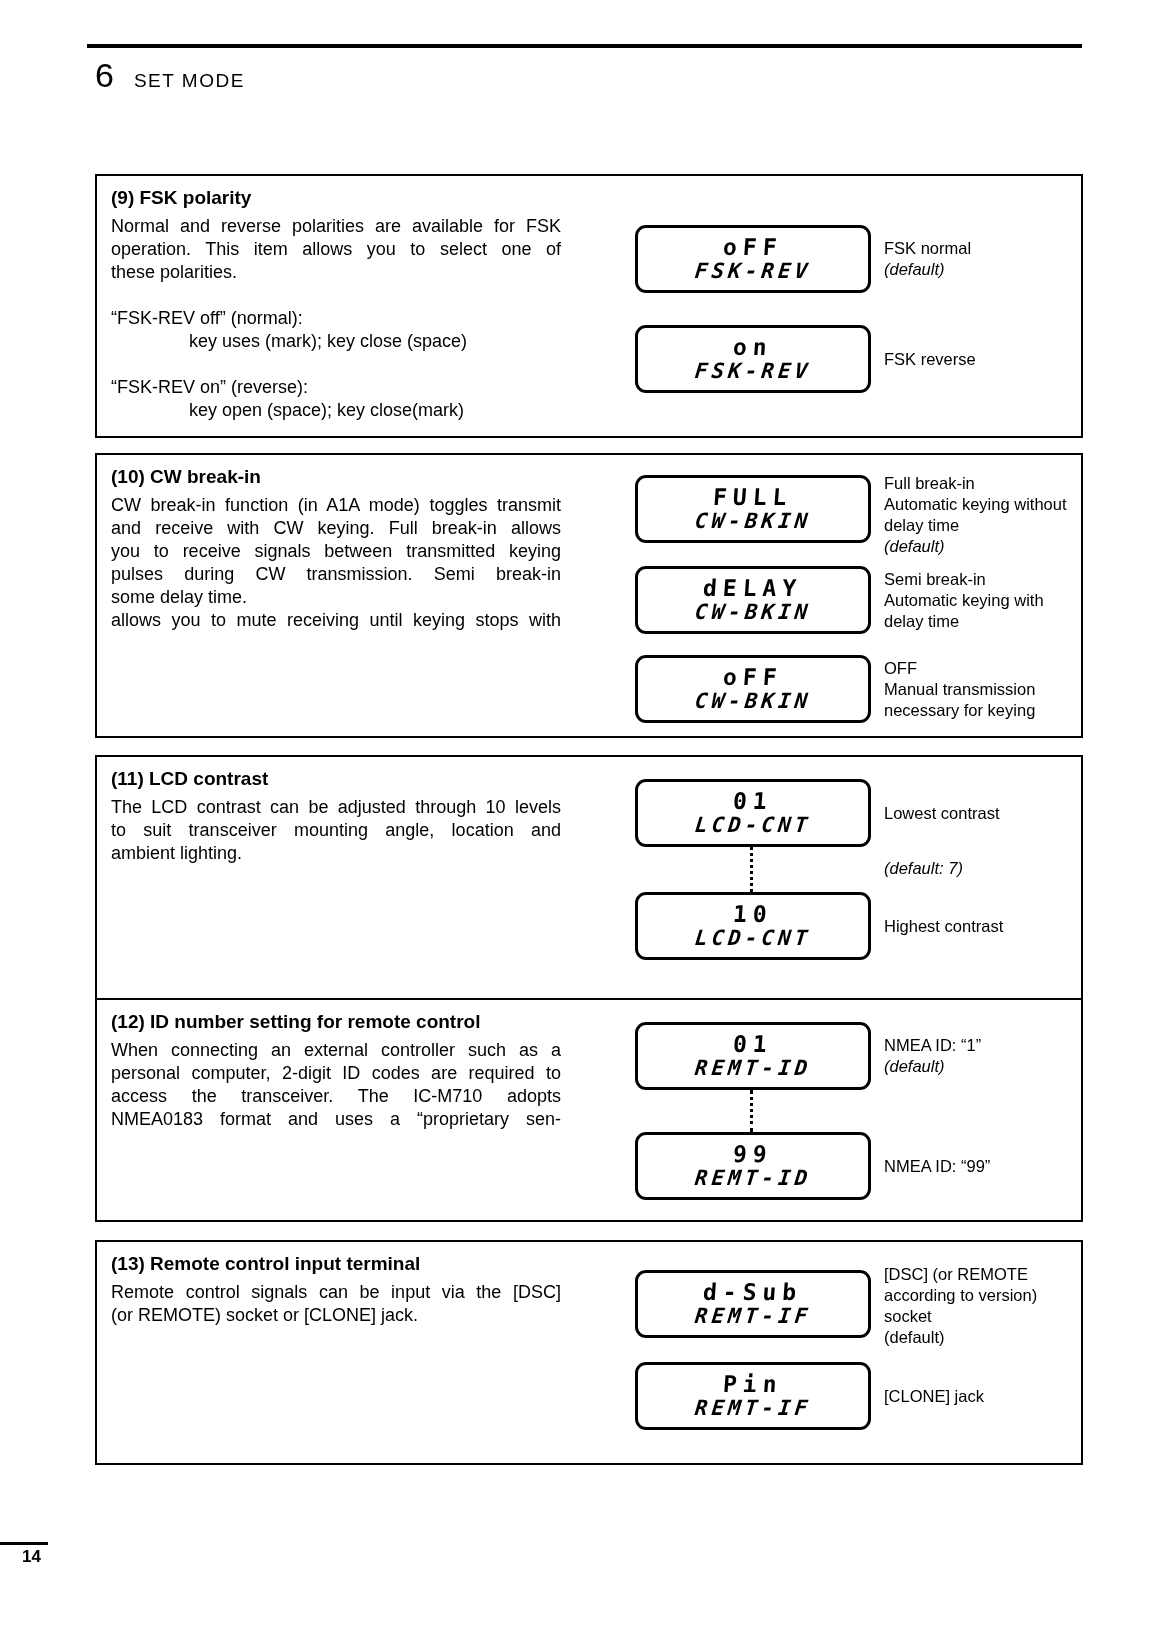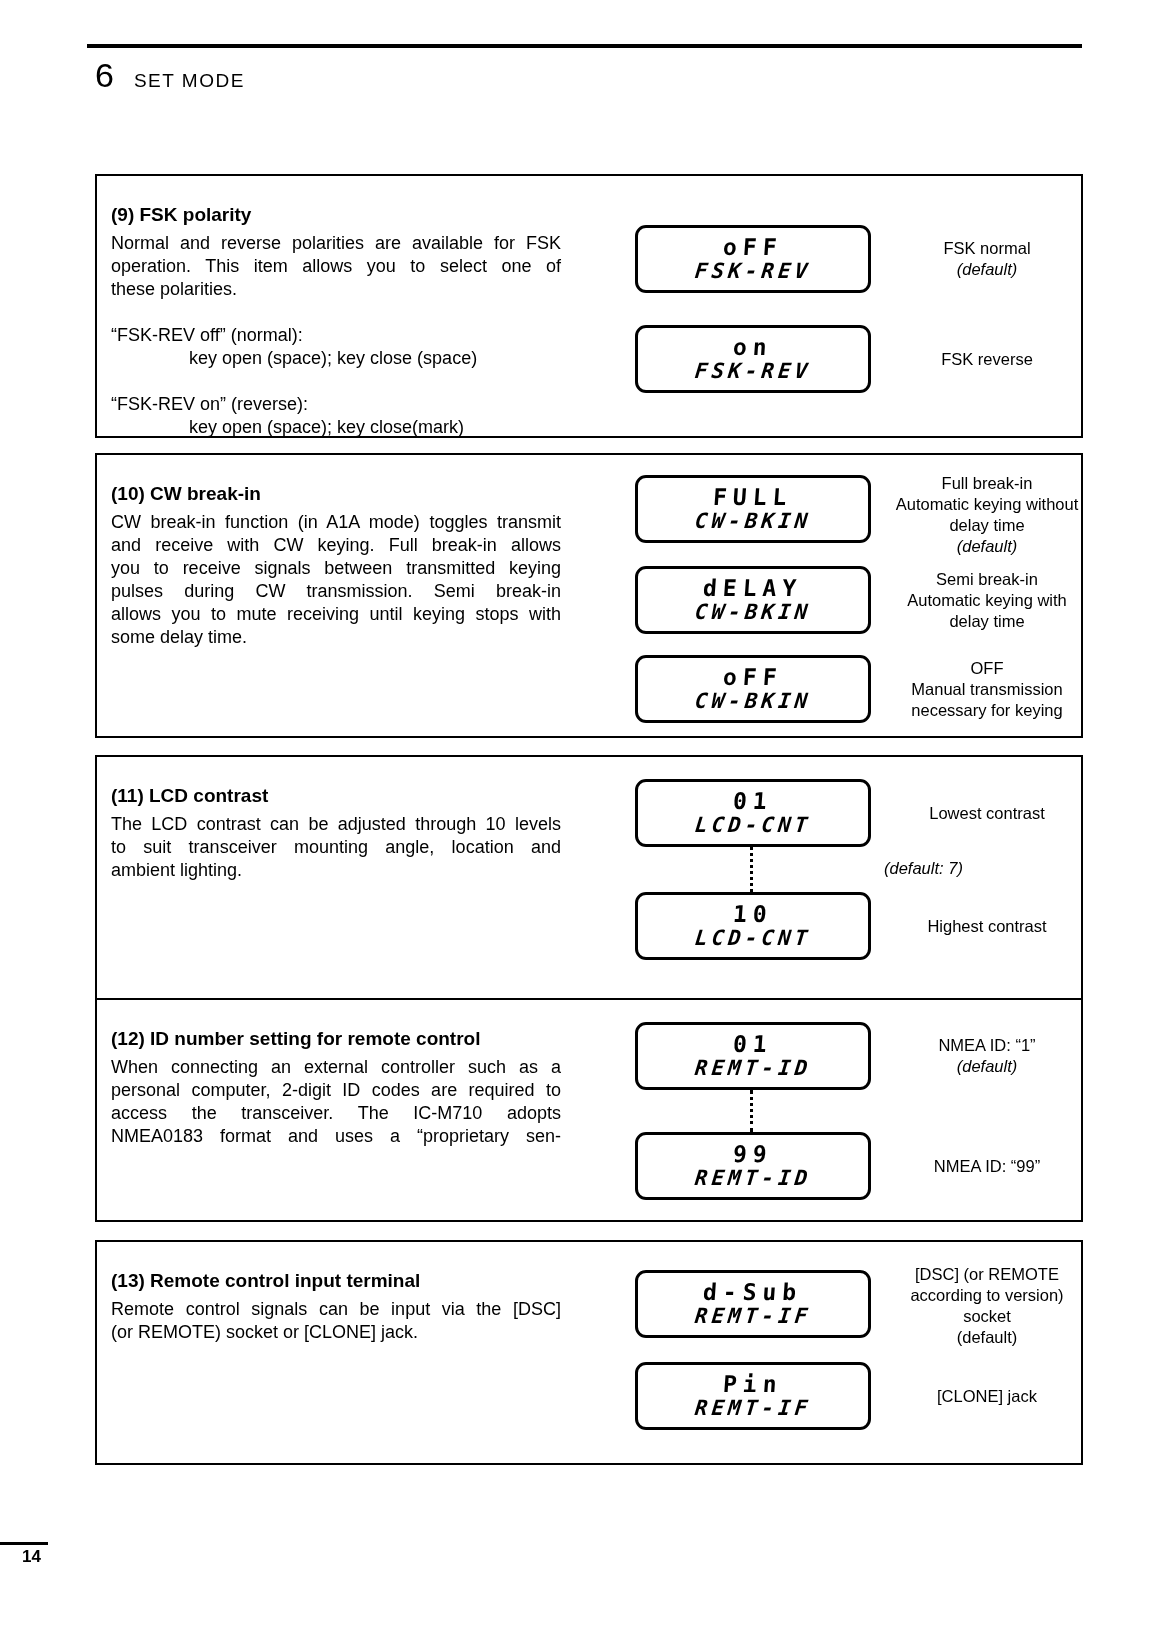--- a/index.html
+++ b/index.html
@@ -19,21 +19,21 @@
     position:absolute; left:95px; top:57px;
     display:flex; align-items:baseline; gap:20px;
   }
   .chapter-number { font-size:34px; line-height:36px; }
   .chapter-title  { font-size:19px; letter-spacing:1.5px; }
 
   .sec {
     position:absolute; left:95px; width:988px;
     border:2px solid #000; box-sizing:border-box; background:#fff;
   }
-  .text-col { position:absolute; left:14px; top:10px; width:450px;margin-top:17px; }
+  .text-col { position:absolute; left:14px; top:10px; width:450px; }
   .sec-title { font-weight:bold; font-size:19px; line-height:24px; margin-bottom:5px; }
   .body-line {
     font-size:18px; line-height:23px;
     text-align:justify; text-align-last:justify;
     white-space:normal;
   }
   .body-line.last { text-align-last:left; }
   .sub-heading { font-size:18px; line-height:23px; margin-top:23px; }
   .sub-detail  { font-size:18px; line-height:23px; padding-left:78px; }
 
@@ -49,21 +49,21 @@
     transform:skewX(-4deg);
   }
   .lcd-label {
     font-family:"DejaVu Sans Mono", monospace;
     font-weight:bold; font-style:italic; font-size:21px; line-height:24px;
     letter-spacing:4px; transform:skewX(-6deg);
   }
   .annot {
     position:absolute; left:787px; width:206px;
     display:flex; flex-direction:column; justify-content:center;
-    font-size:16.5px; line-height:21px;text-align:center;
+    font-size:16.5px; line-height:21px;
   }
   .annot-line { white-space:nowrap; }
   .italic { font-style:italic; }
 
   .connector {
     position:absolute; left:653px; width:0;
     border-left:3px dotted #000;
   }
   .connector-label {
     position:absolute; left:787px; font-size:16.5px; font-style:italic;
@@ -83,21 +83,21 @@
   <span class="chapter-title">SET MODE</span>
 </div>
 
 <div class="sec" style="top:174px;height:264px">
   <div class="text-col">
     <div class="sec-title">(9) FSK polarity</div>
     <div class="body-line">Normal and reverse polarities are available for FSK</div>
     <div class="body-line">operation.  This item allows you to select one of</div>
     <div class="body-line last">these polarities.</div>
     <div class="sub-heading">“FSK-REV off” (normal):</div>
-    <div class="sub-detail">key open (space);  key close (space)</div>
+    <div class="sub-detail">key uses (mark);  key close (space)</div>
     <div class="sub-heading">“FSK-REV on” (reverse):</div>
     <div class="sub-detail">key open (space);  key close(mark)</div>
   </div>
 
   <div class="lcd" style="top:49px">
     <div class="lcd-value">oFF</div>
     <div class="lcd-label">FSK-REV</div>
   </div>
   <div class="annot" style="top:49px;height:68px">
     <div class="annot-line">FSK normal</div>
@@ -113,22 +113,22 @@
   </div>
 </div>
 
 <div class="sec" style="top:453px;height:285px">
   <div class="text-col">
     <div class="sec-title">(10) CW break-in</div>
     <div class="body-line">CW break-in function (in A1A mode) toggles transmit</div>
     <div class="body-line">and receive with CW keying.  Full break-in allows</div>
     <div class="body-line">you to receive signals between transmitted keying</div>
     <div class="body-line">pulses during CW transmission.  Semi break-in</div>
+    <div class="body-line last">some delay time.</div>
     <div class="body-line">allows you to mute receiving until keying stops with</div>
-    <div class="body-line last">some delay time.</div>
   </div>
 
   <div class="lcd" style="top:20px">
     <div class="lcd-value">FULL</div>
     <div class="lcd-label">CW-BKIN</div>
   </div>
   <div class="annot" style="top:14px;height:92px">
     <div class="annot-line">Full break-in</div>
     <div class="annot-line">Automatic keying without</div>
     <div class="annot-line">delay time</div>

